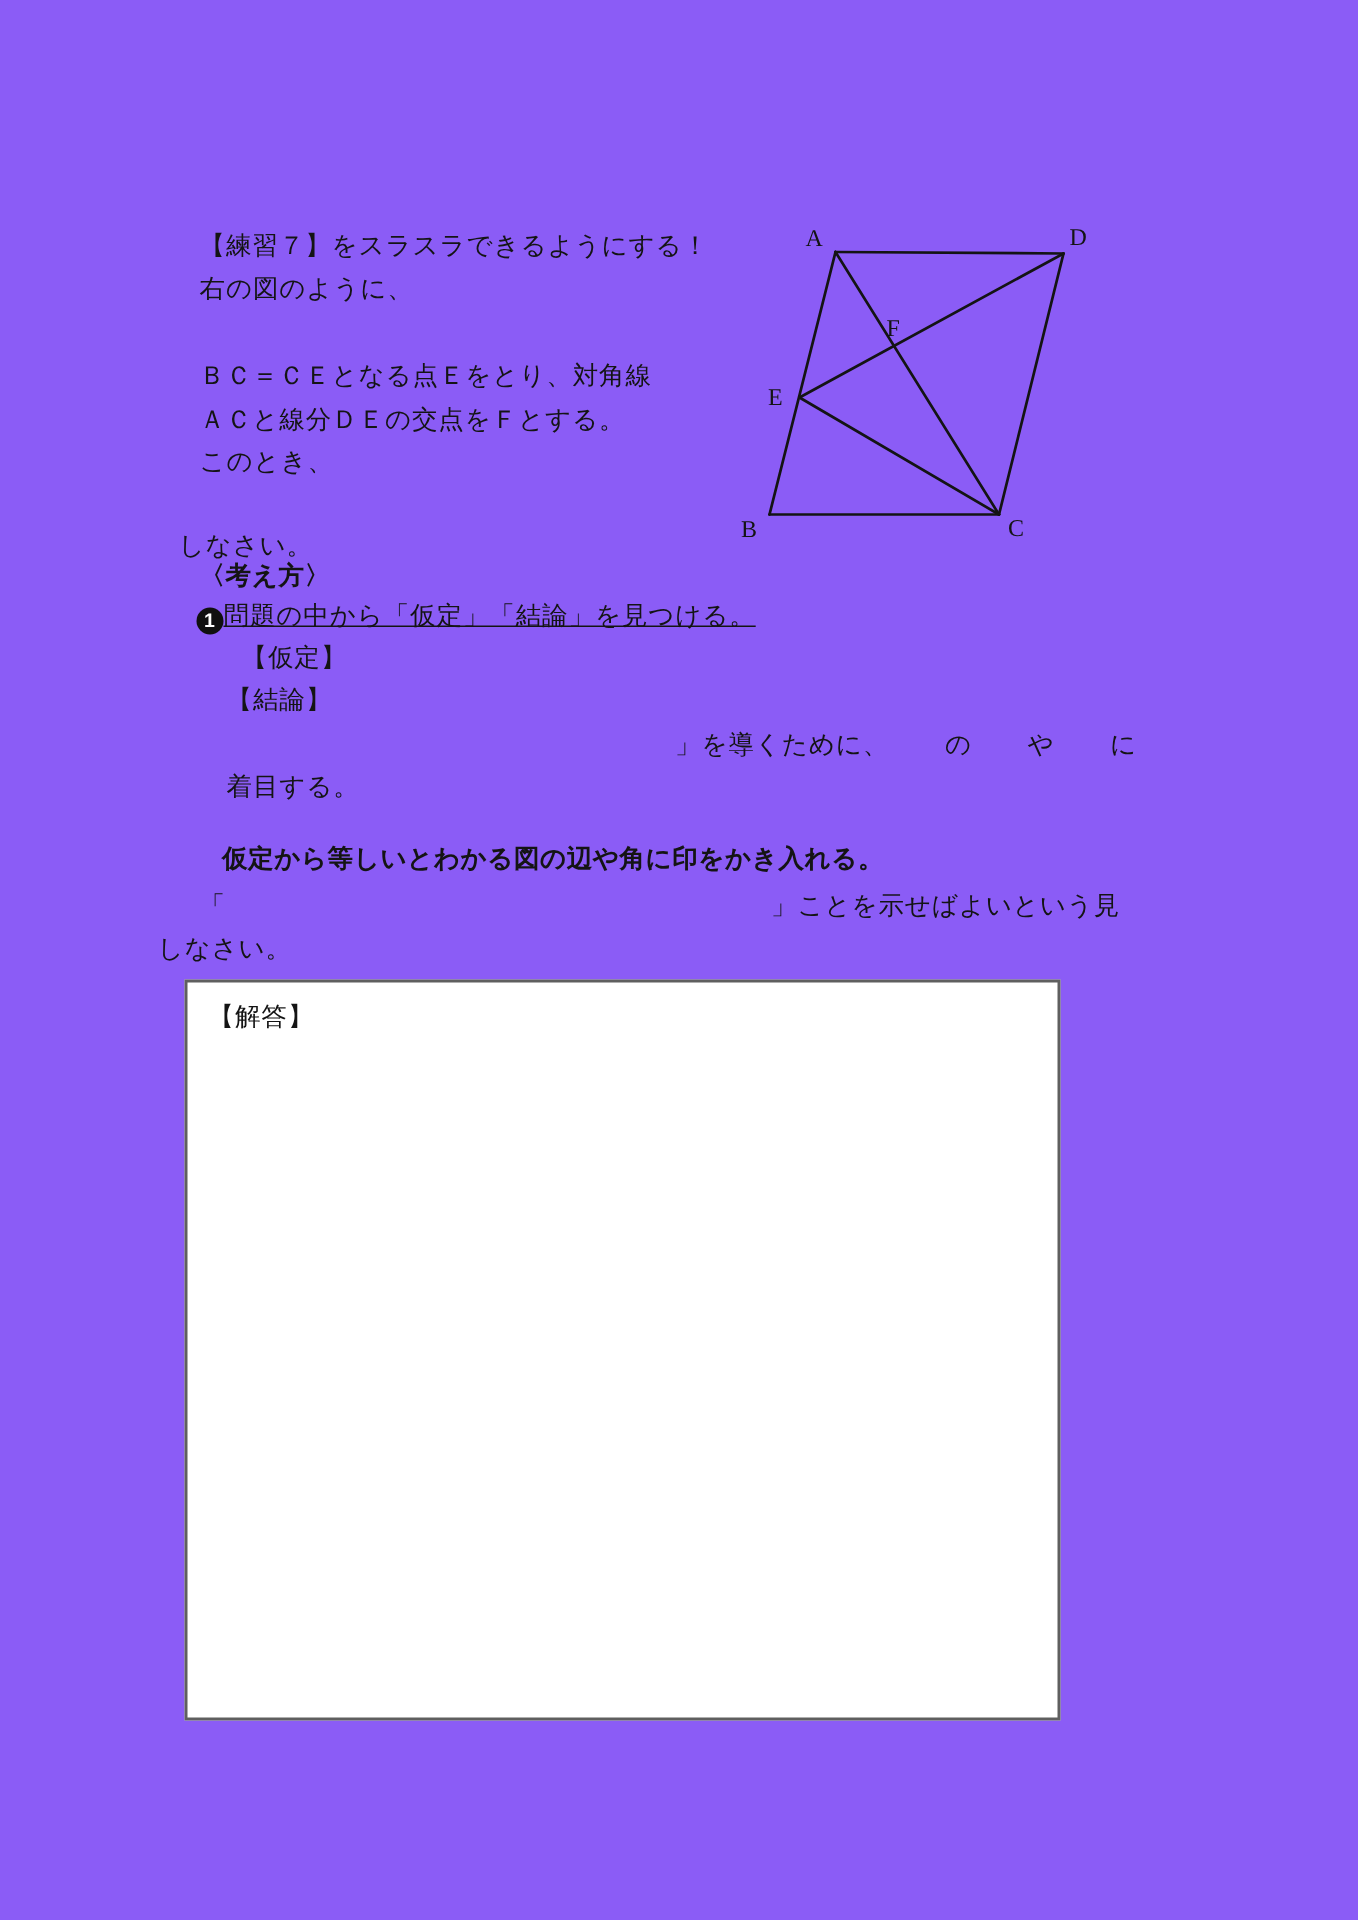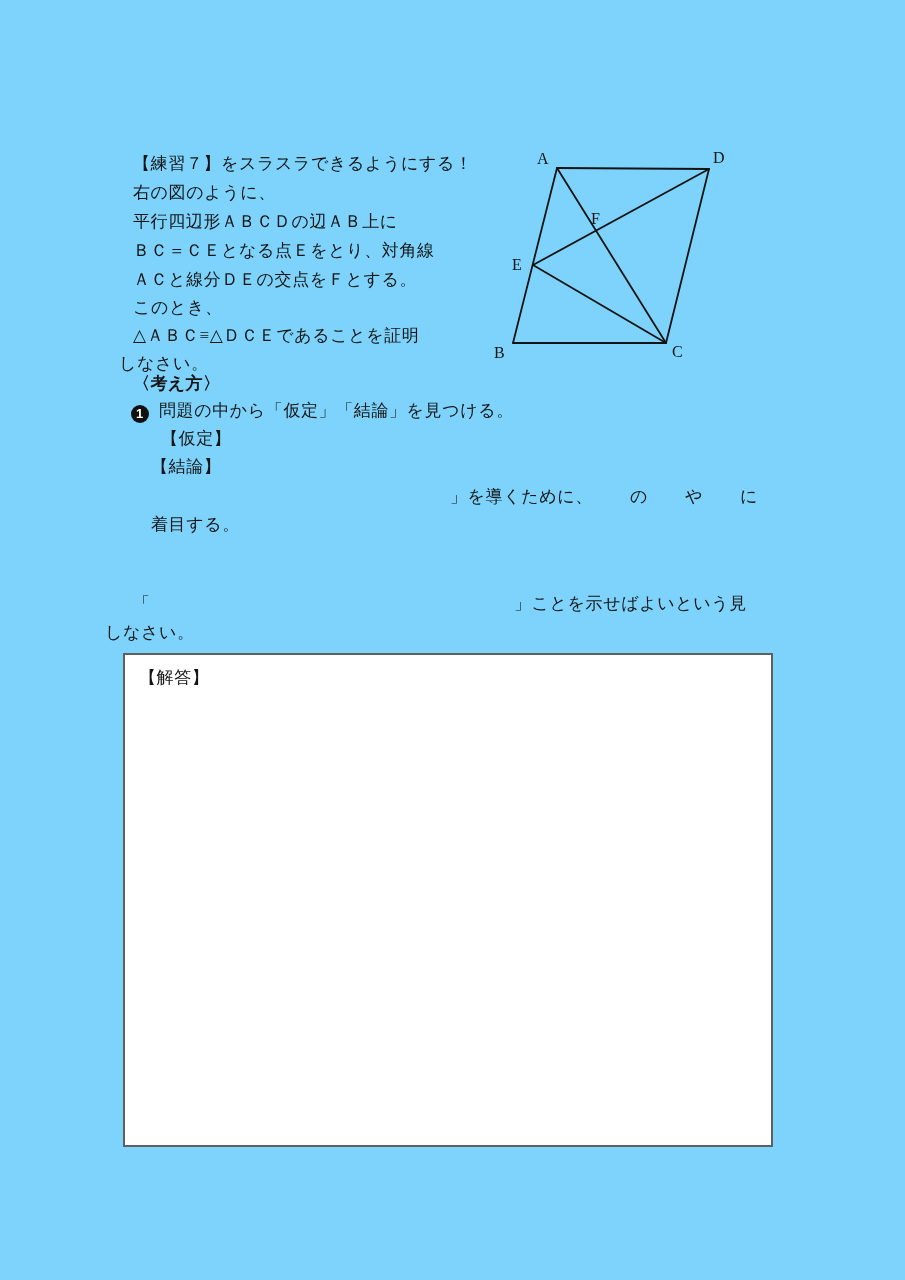--- a/index.html
+++ b/index.html
@@ -1,19 +1,19 @@
 <!DOCTYPE html>
 <html><head>
 <meta charset="utf-8">
 <style>
   html,body{margin:0;padding:0;background:#e8e8e8;}
   .page{
     position:relative;
     width:905px;height:1280px;
-    background:#7dd3fc;
+    background:#8b5cf6;
     font-family:"Liberation Serif","DejaVu Serif",serif;
     color:#141414;
     overflow:hidden;
   }
   .line{
     position:absolute;
     font-size:17px;
     line-height:23px;
     letter-spacing:0.6px;
     white-space:nowrap;
@@ -29,26 +29,26 @@
     border-radius:50%;
     background:#101010;
     color:#ffffff;
     font-family:"Liberation Sans","DejaVu Sans",sans-serif;
     font-size:13px;
     font-weight:bold;
     line-height:18px;
     text-align:center;
     vertical-align:-2px;
   }
-  .after-num{margin-left:10px;}
+  .after-num{margin-left:0;text-decoration:underline;}
   .after-num-tight{margin-left:3px;}
   .answer-box{
     position:absolute;
     left:123px;top:653px;
-    width:650px;height:494px;
+    width:584px;height:494px;
     border:2px solid #5f5f5f;
     box-sizing:border-box;
     background:#ffffff;
   }
   .answer-label{
     position:absolute;
     left:14px;top:11px;
     font-size:17px;
     letter-spacing:0.6px;
   }
@@ -60,25 +60,23 @@
     fill:#141414;
   }
 </style>
 </head>
 <body>
 
 <div class="page">
 
   <div class="line" style="left:133px;top:152px">【練習７】をスラスラできるようにする！</div>
   <div class="line" style="left:133px;top:181px">右の図のように、</div>
-  <div class="line" style="left:133px;top:210px">平行四辺形ＡＢＣＤの辺ＡＢ上に</div>
   <div class="line" style="left:133px;top:268px">ＡＣと線分ＤＥの交点をＦとする。</div>
   <div class="line" style="left:133px;top:239px">ＢＣ＝ＣＥとなる点Ｅをとり、対角線</div>
   <div class="line" style="left:133px;top:296px">このとき、</div>
-  <div class="line" style="left:133px;top:324px">△ＡＢＣ≡△ＤＣＥであることを証明</div>
   <div class="line" style="left:119px;top:352px">しなさい。</div>
 
   <svg class="diagram" width="310" height="230" viewBox="0 0 310 230">
       <line x1="77" y1="28" x2="229" y2="29"></line>
       <line x1="229" y1="29" x2="186" y2="203"></line>
       <line x1="186" y1="203" x2="33" y2="203"></line>
       <line x1="33" y1="203" x2="77" y2="28"></line>
       <line x1="77" y1="28" x2="186" y2="203"></line>
       <line x1="229" y1="29" x2="53" y2="125"></line>
       <line x1="53" y1="125" x2="186" y2="203"></line>
@@ -98,20 +96,21 @@
 
   <div class="line" style="left:161px;top:427px">【仮定】</div>
   <div class="line" style="left:151px;top:455px">【結論】</div>
 
   <div class="line" style="left:450px;top:485px">」を導くために、</div>
   <div class="line" style="left:630px;top:485px">の</div>
   <div class="line" style="left:685px;top:485px">や</div>
   <div class="line" style="left:740px;top:485px">に</div>
   <div class="line" style="left:151px;top:513px">着目する。</div>
 
+  <div class="line gothic" style="left:148px;top:561px">仮定から等しいとわかる図の辺や角に印をかき入れる。</div>
 
   <div class="line" style="left:133px;top:592px">「</div>
   <div class="line" style="left:514px;top:592px">」ことを示せばよいという見</div>
   <div class="line" style="left:105px;top:621px">しなさい。</div>
 
   <div class="answer-box">
     <span class="answer-label">【解答】</span>
   </div>
 
 </div>

